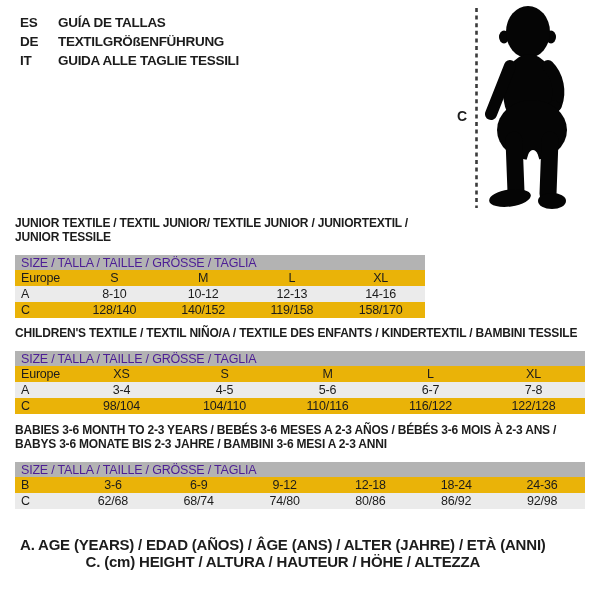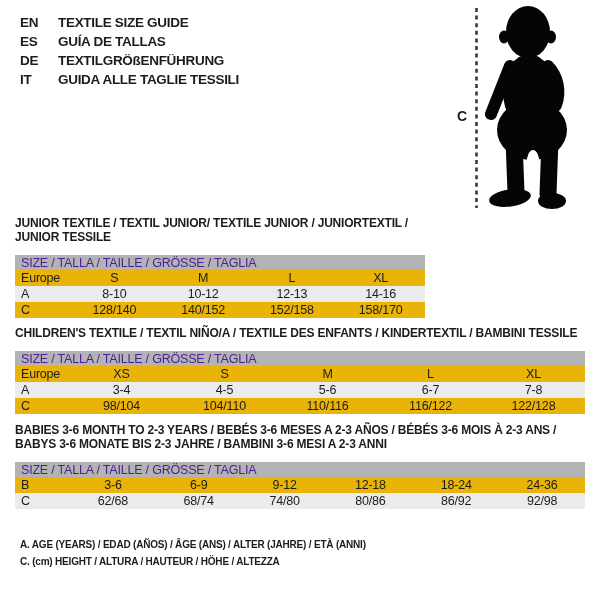--- a/index.html
+++ b/index.html
@@ -31,31 +31,28 @@
   tr.r-alt{background:#ebebeb;}
   tr.r-plain{background:#eab308;}
   col.c-lbl{width:55px;}
 
   #table-junior{top:216px;width:410px;}
   #table-children{top:326px;width:570px;}
   #table-babies{top:423px;width:570px;}
 
   
   .legend{position:absolute;left:20px;top:536px;}
-  .legend-line{font-size:10px;font-weight:bold;line-height:17px;letter-spacing:-0.2px;white-space:nowrap;}
+  .legend-line{font-size:15px;font-weight:bold;line-height:17px;letter-spacing:-0.2px;white-space:nowrap;text-align:center;}
 </style>
 </head>
 <body>
 
 <div class="canvas">
 
   <div class="lang-block">
-    <div class="lang-row">
-      <span class="lang-code">EN</span><span>TEXTILE SIZE GUIDE</span>
-    </div>
     <div class="lang-row">
       <span class="lang-code">ES</span><span>GUÍA DE TALLAS</span>
     </div>
     <div class="lang-row">
       <span class="lang-code">DE</span><span>TEXTILGRÖßENFÜHRUNG</span>
     </div>
     <div class="lang-row">
       <span class="lang-code">IT</span><span>GUIDA ALLE TAGLIE TESSILI</span>
     </div>
   </div>
@@ -116,21 +113,21 @@
           <td class="lbl">A</td>
           <td>8-10</td>
           <td>10-12</td>
           <td>12-13</td>
           <td>14-16</td>
         </tr>
         <tr class="r-plain">
           <td class="lbl">C</td>
           <td>128/140</td>
           <td>140/152</td>
-          <td>152/158</td>
+          <td>119/158</td>
           <td>158/170</td>
         </tr>
       </tbody>
     </table>
   </div>
 
   <div class="tbl" id="table-children">
     <div class="tbl-title">CHILDREN'S TEXTILE / TEXTIL NIÑO/A / TEXTILE DES ENFANTS / KINDERTEXTIL / BAMBINI TESSILE</div>
     <table>
       <colgroup>

